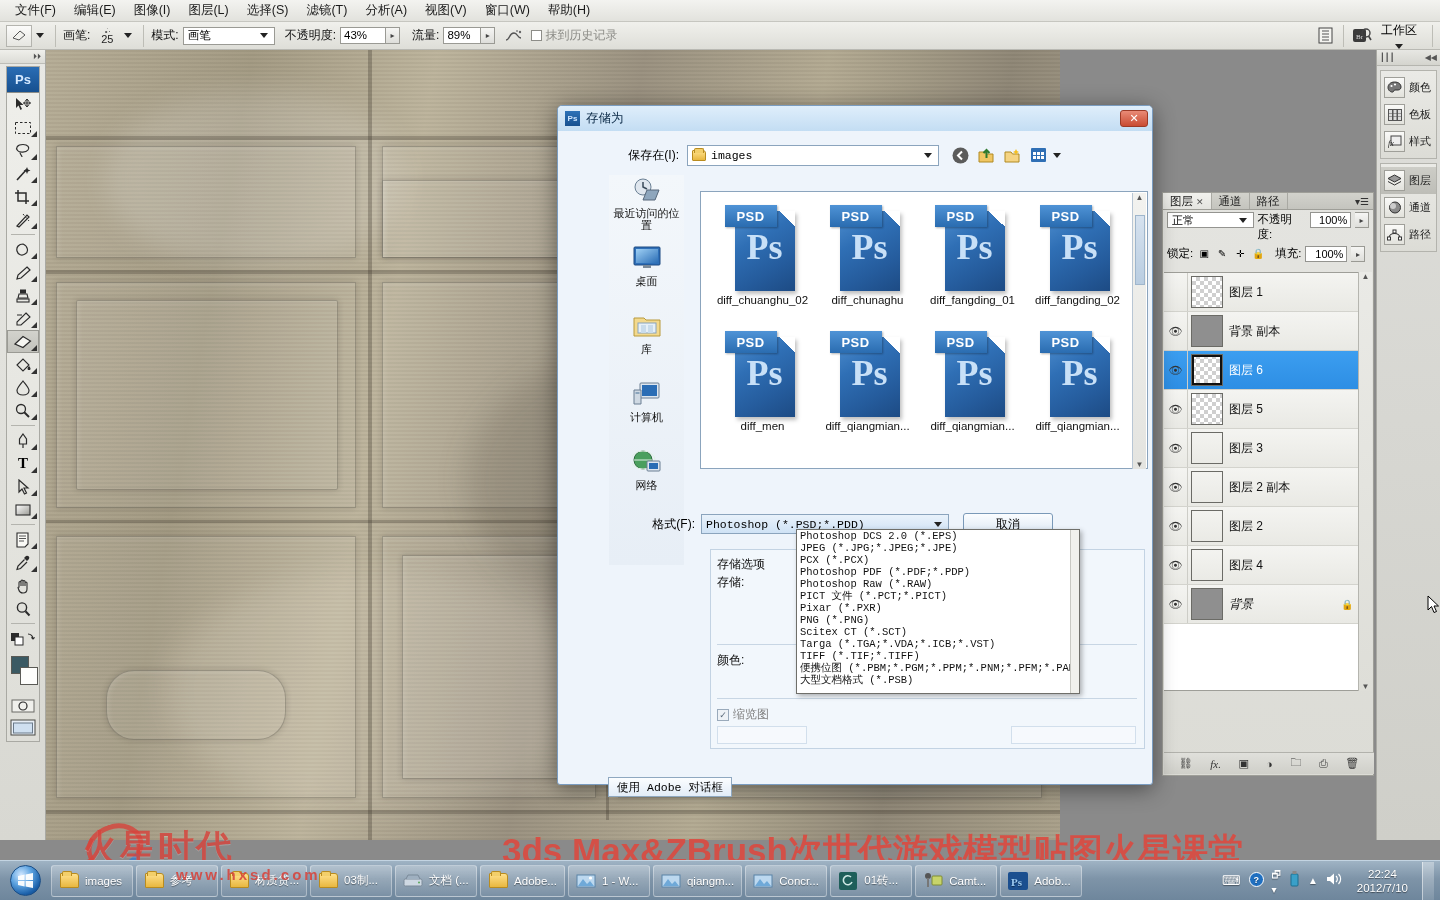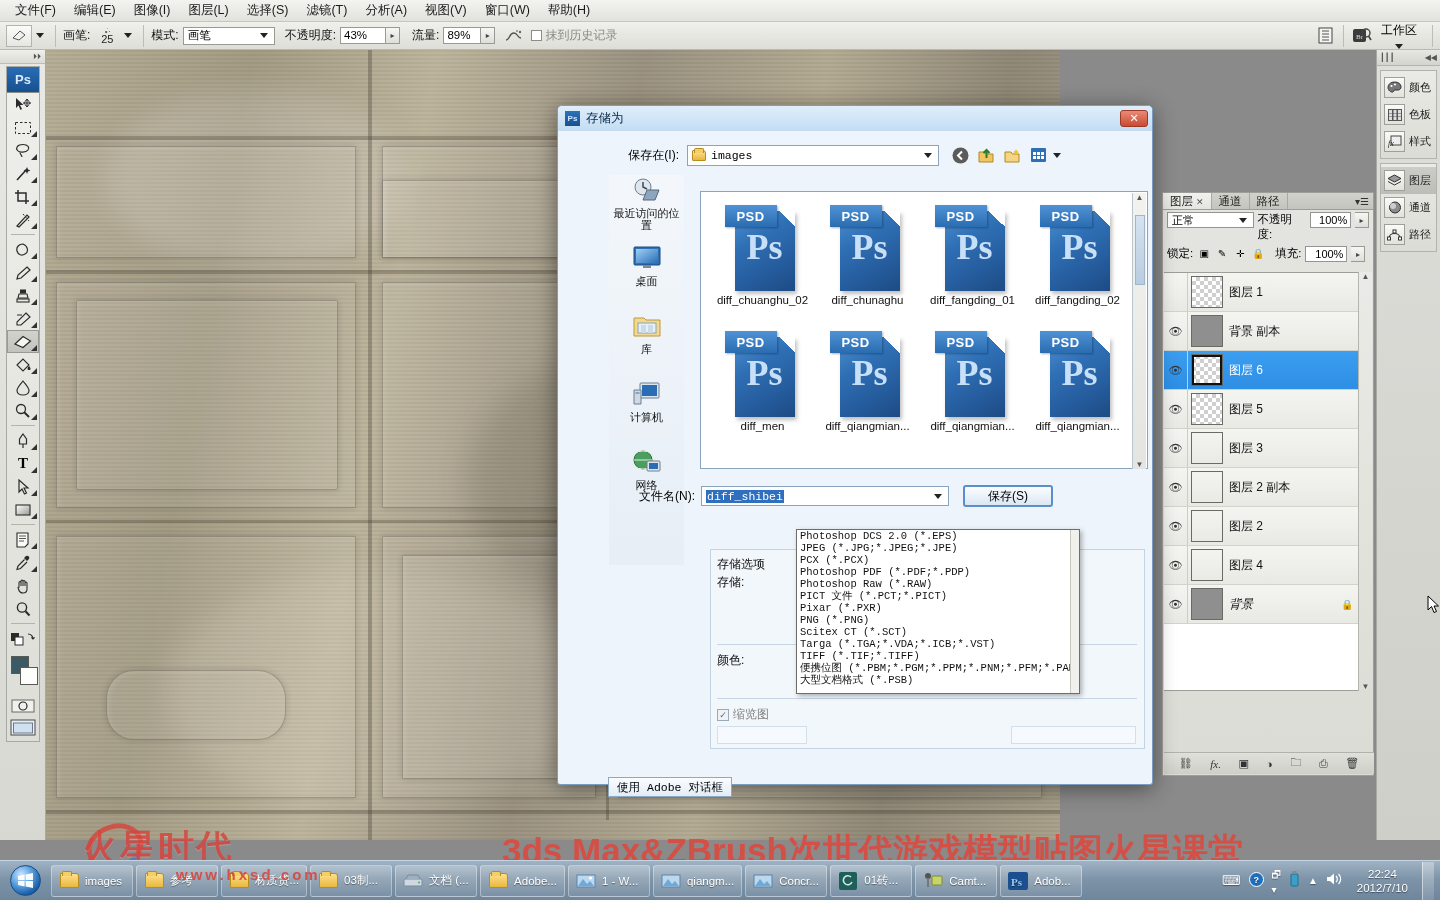--- a/index.html
+++ b/index.html
@@ -955,30 +955,29 @@
           <div class="fname">diff_qiangmian...</div>
         </div>
       </div>
       <div id="fl-scroll">
         <span>▲</span>
         <div id="fl-thumbbar"></div>
         <span>▼</span>
       </div>
     </div>
 
-    <div class="row-fname">
-      <span class="fl-lbl">文件名(N):</span>
-      <div class="fl-input">
-        <span class="sel-text">diff_shibei</span>
-        <span style="flex:1"></span>
+
+    <div class="row-fmt">
+      <span class="fl-lbl">格式(F):</span>
+      <div class="fl-input fmt">
+        <span style="flex:1">Photoshop (*.PSD;*.PDD)</span>
         <span class="caret"></span>
       </div>
-      <div class="dlg-btn primary">保存(S)</div>
-    </div>
-
+      <div class="dlg-btn">取消</div>
+    </div>
 
     <div id="optgrp">
       <span class="og-lbl" style="left:6px; top:6px">存储选项</span>
       <span class="og-lbl" style="left:6px; top:24px">存储:</span>
       <div class="og-line" style="left:6px; top:94px; width:420px"></div>
       <span class="og-lbl" style="left:6px; top:102px">颜色:</span>
       <div class="og-line" style="left:6px; top:148px; width:420px"></div>
       <div class="og-chk" style="left:6px; top:156px">
         <span class="cb">✓</span>
         <span>缩览图</span>

